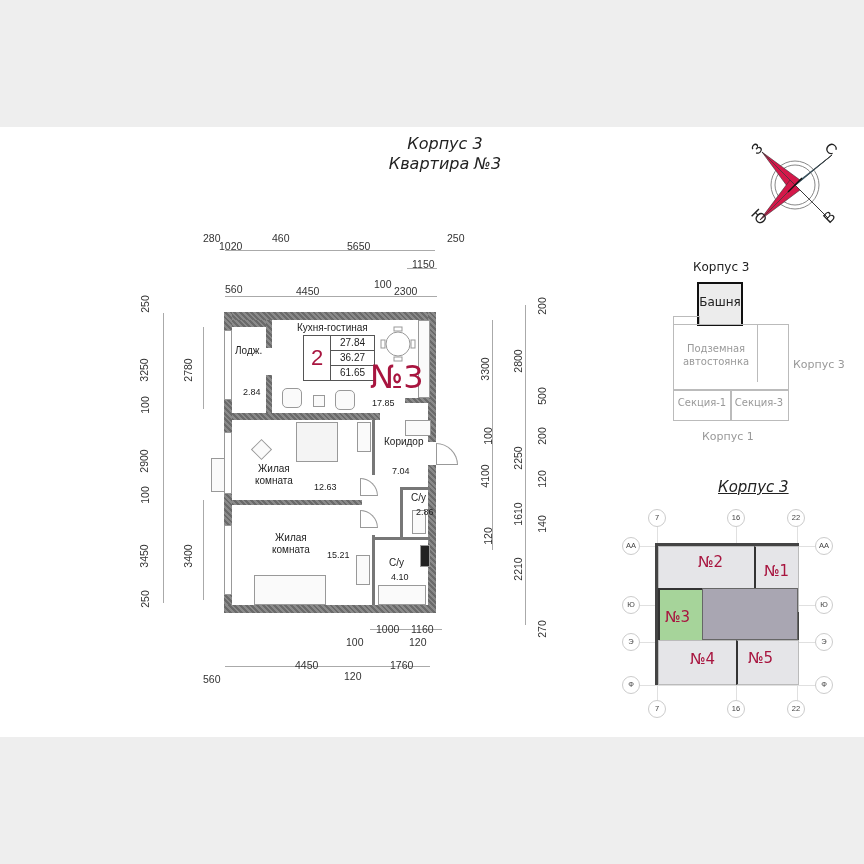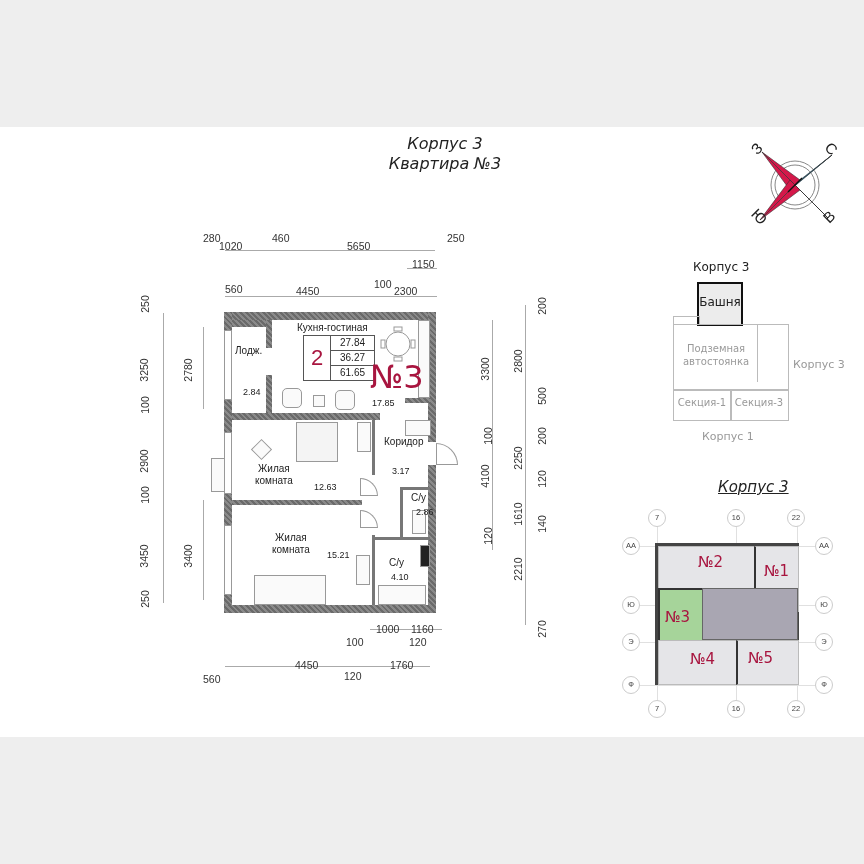--- a/index.html
+++ b/index.html
@@ -180,21 +180,21 @@
 <div class="room" style="left:297px;top:322px;">Кухня-гостиная</div>
 <div class="room" style="left:372px;top:398px;font-size:9px;">17.85</div>
 <div class="room" style="left:235px;top:345px;">Лодж.</div>
 <div class="room" style="left:243px;top:387px;font-size:9px;">2.84</div>
 <div class="room" style="left:255px;top:463px;line-height:12px;">
   <div>Жилая</div>
   <div>комната</div>
 </div>
 <div class="room" style="left:314px;top:482px;font-size:9px;">12.63</div>
 <div class="room" style="left:384px;top:436px;">Коридор</div>
-<div class="room" style="left:392px;top:466px;font-size:9px;">3.17</div>
+<div class="room" style="left:392px;top:466px;font-size:9px;">7.04</div>
 <div class="room" style="left:411px;top:492px;">С/у</div>
 <div class="room" style="left:416px;top:507px;font-size:9px;">2.86</div>
 <div class="room" style="left:272px;top:532px;line-height:12px;">
   <div>Жилая</div>
   <div>комната</div>
 </div>
 <div class="room" style="left:327px;top:550px;font-size:9px;">15.21</div>
 <div class="room" style="left:389px;top:557px;">С/у</div>
 <div class="room" style="left:391px;top:572px;font-size:9px;">4.10</div>
 

